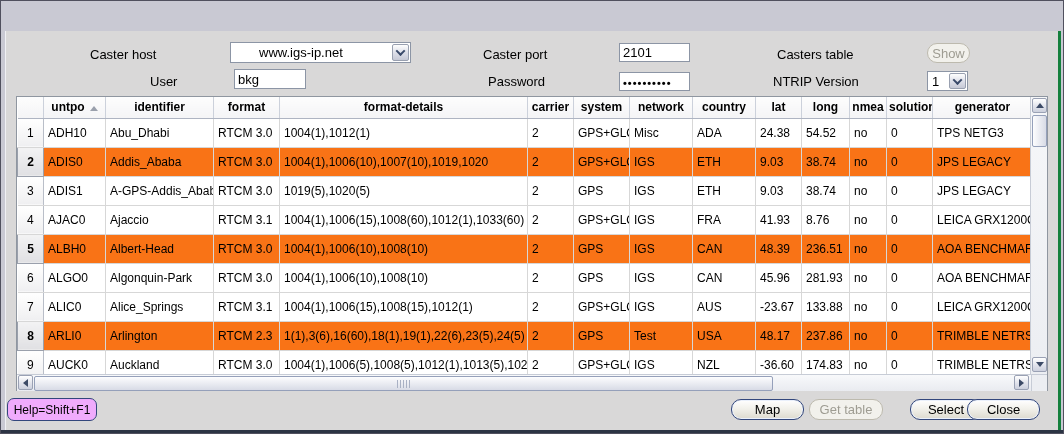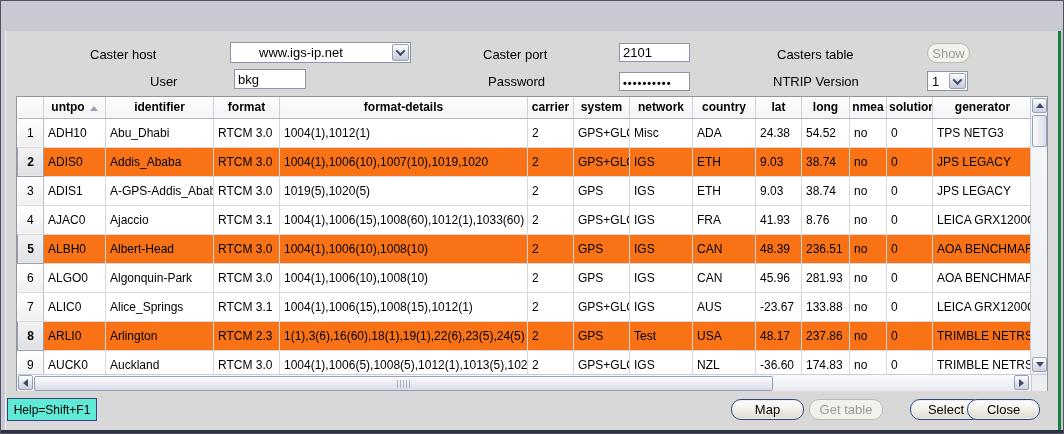--- a/index.html
+++ b/index.html
@@ -30,21 +30,21 @@
   .txt.pw{font-weight:bold;letter-spacing:1px;font-size:11px;padding-top:3px;}
   .combo{position:absolute;border:1px solid #8c95a5;background:#fff;display:flex;align-items:center;}
   .combo .val{flex:1;font-size:13px;padding:0 4px;overflow:hidden;white-space:nowrap;}
   .combo .drop{width:17px;align-self:stretch;margin:1px;border:1px solid #99a0b0;border-radius:2px;
     background:linear-gradient(180deg,#fefefe,#dcdee8 55%,#c6c9d6);display:flex;align-items:center;justify-content:center;}
   .chev{width:7px;height:7px;border-right:2px solid #3a4a6a;border-bottom:2px solid #3a4a6a;transform:rotate(45deg) translate(-1px,-1px);}
   .btn{position:absolute;border:1px solid #33477c;border-radius:10px;
     background:linear-gradient(180deg,#ffffff,#f2f1eb 45%,#dddacf);
     box-shadow:inset 0 0 0 1px #eaf0fb;font:13px "Liberation Sans",sans-serif;color:#000;padding:0;}
   .btn.disabled{border-color:#bdbaae;color:#9e9c92;background:#f2f1ec;box-shadow:none;}
-  .helphint{position:absolute;border:1px solid #33477c;border-radius:0;background:#5eead4;
+  .helphint{position:absolute;border:1px solid #33477c;border-radius:7px;background:#f0abfc;
     font:12px "Liberation Sans",sans-serif;display:flex;align-items:center;justify-content:center;}
   
   .grid{position:absolute;left:10px;top:65px;width:1032px;height:295px;border:1px solid #8f96a0;background:#fff;}
   .grid-view{position:absolute;left:0;top:0;width:1014px;height:277px;overflow:hidden;}
   table{border-collapse:collapse;table-layout:fixed;width:1014px;}
   th,td{white-space:nowrap;overflow:hidden;font-size:12px;}
   thead th{height:21px;background:linear-gradient(180deg,#fdfdfd,#f4f4f6);font-weight:bold;
     border-right:1px solid #ccd1db;border-bottom:1px solid #aeb4c2;text-align:center;padding:0 2px;position:relative;}
   tbody td{height:29px;border-right:1px solid #d7d7d7;border-bottom:1px solid #d7d7d7;padding:0 4px;background:#fff;}
   tbody td.rowhdr{background:linear-gradient(180deg,#ffffff,#efeff1);border-right:1px solid #b9bec8;text-align:center;padding:0;}

